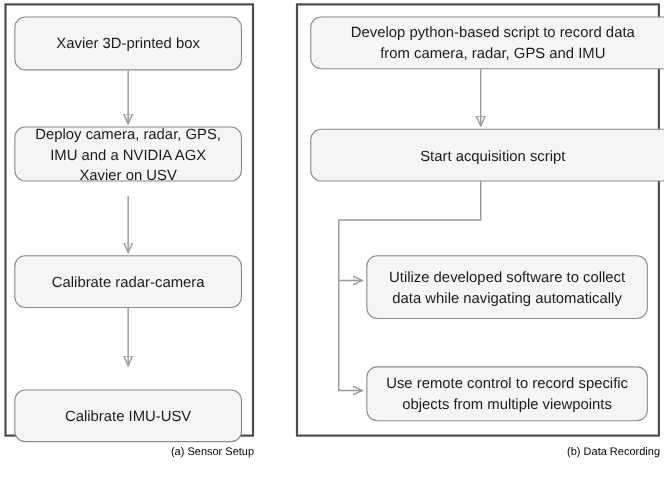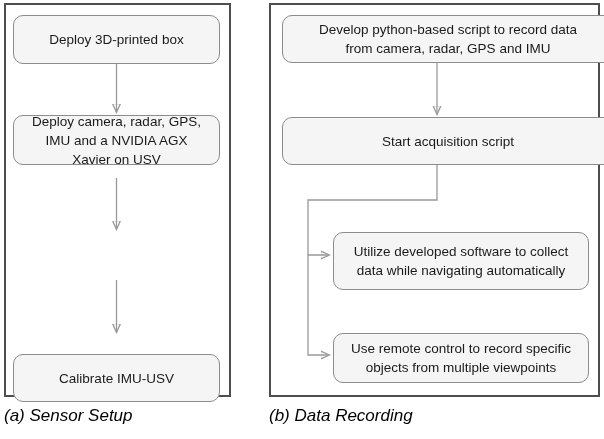--- a/index.html
+++ b/index.html
@@ -61,24 +61,23 @@
   }
   .connectors path, .connectors line {
     stroke: var(--arrow);
     stroke-width: 1.3;
     fill: none;
   }
   .caption {
     position: absolute;
     top: 406px;
     height: 20px;
-    text-align: left;
-    font-size: 17px;
+    text-align: right;
+    font-size: 10px;
     color: #000000;
-    font-style: italic;
   }
   .caption-a { left: 4px;   width: 227px; }
   .caption-b { left: 269px; width: 331px; }
 </style>
 </head>
 <body>
 
 <div class="figure">
 
   <div class="panel panel-a"></div>
@@ -91,24 +90,25 @@
       </marker>
     </defs>
     <line x1="116.5" y1="64" x2="116.5" y2="112" marker-end="url(#arrowhead)"></line>
     <line x1="116.5" y1="178" x2="116.5" y2="229" marker-end="url(#arrowhead)"></line>
     <line x1="116.5" y1="280" x2="116.5" y2="332" marker-end="url(#arrowhead)"></line>
     <line x1="437" y1="63" x2="437" y2="114" marker-end="url(#arrowhead)"></line>
     <path d="M437,165 L437,200 L308,200 L308,255 L329,255" marker-end="url(#arrowhead)"></path>
     <path d="M308,255 L308,355 L329,355" marker-end="url(#arrowhead)"></path>
   </svg>
 
-  <div class="node col-a node-a1">Deploy 3D-printed box</div>
+  <div class="node col-a node-a1">Xavier 3D-printed box</div>
   <div class="node col-a node-a2">Deploy  camera, radar, GPS,
 IMU and a NVIDIA AGX
 Xavier on USV</div>
+  <div class="node col-a node-a3">Calibrate radar-camera</div>
   <div class="node col-a node-a4">Calibrate IMU-USV</div>
 
   <div class="node col-b node-b1">Develop python-based script to record data
 from camera, radar, GPS and IMU</div>
   <div class="node col-b node-b2">Start acquisition script</div>
   <div class="node node-b3">Utilize developed software to collect
 data while navigating automatically</div>
   <div class="node node-b4">Use remote control to record specific
 objects from multiple viewpoints</div>
 

